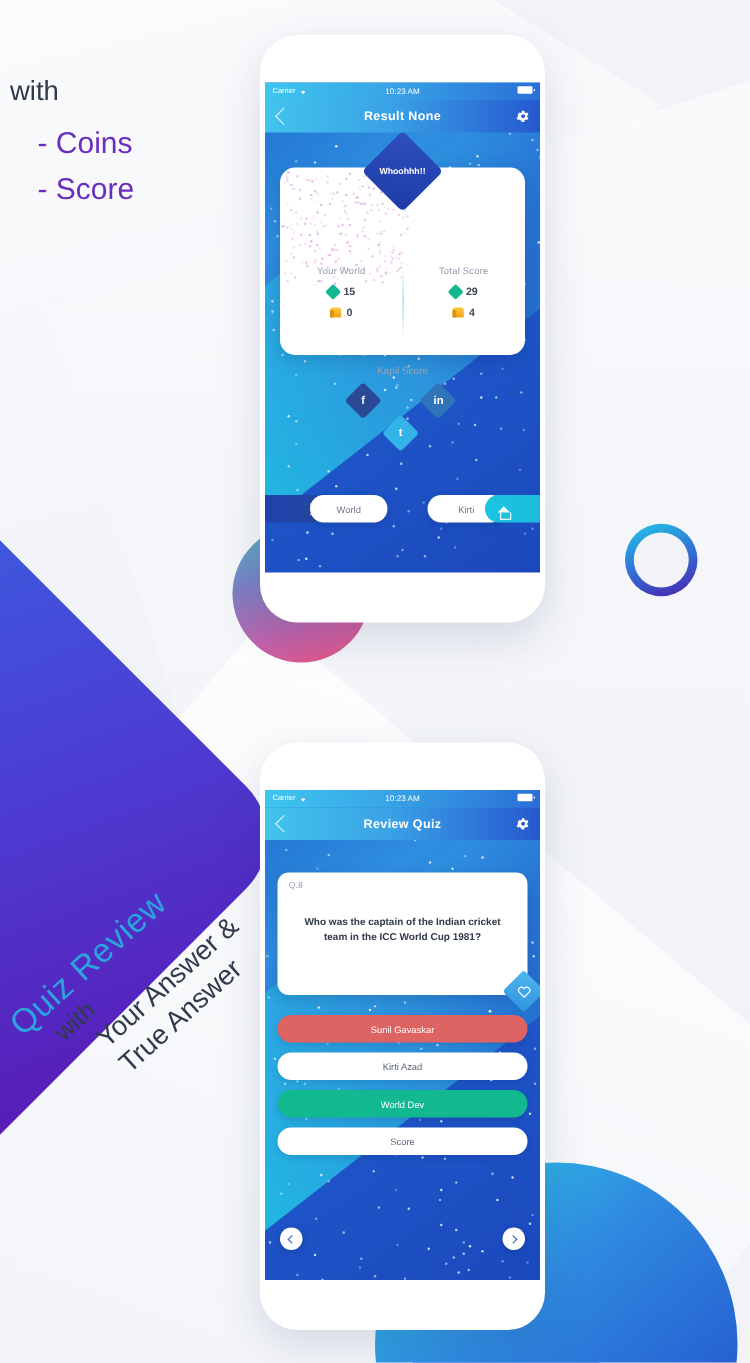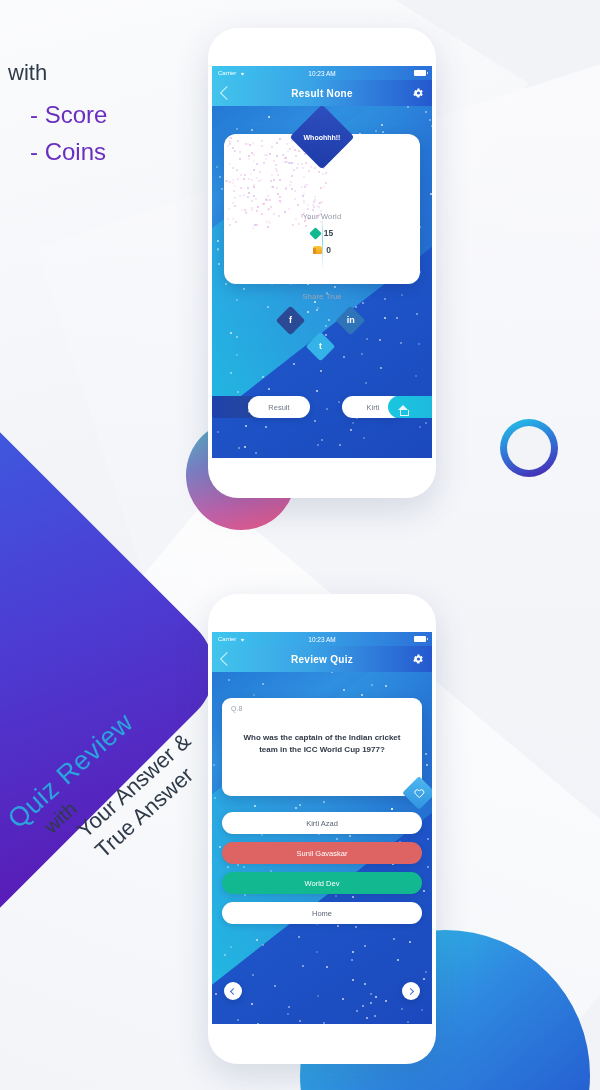--- a/index.html
+++ b/index.html
@@ -535,22 +535,22 @@
   <div class="purple-diamond"></div>
   <div class="circle-pink"></div>
   <div class="ring-gradient"></div>
   <div class="circle-violet-small"></div>
   <div class="circle-blue-big"></div>
 </div>
 
 <div class="annot-top">
   <div class="annot-with">with</div>
   <div class="annot-bullets">
+    <div class="annot-bullet">- Coins</div>
     <div class="annot-bullet">- Score</div>
-    <div class="annot-bullet">- Coins</div>
   </div>
 </div>
 
 <div class="annot-bottom">
   <div class="annot-b-title">Quiz Review</div>
   <div class="annot-b-with">with</div>
   <div class="annot-b-line">Your Answer &amp;</div>
   <div class="annot-b-line">True Answer</div>
 </div>
 
@@ -966,46 +966,57 @@
             <div class="score-row">
               <span class="gem"></span>
               <span>15</span>
             </div>
             <div class="score-row">
               <span class="coin"></span>
               <span>0</span>
             </div>
           </div>
 
+          <div class="score-col">
+            <div class="score-label">Total Score</div>
+            <div class="score-row">
+              <span class="gem"></span>
+              <span>29</span>
+            </div>
+            <div class="score-row">
+              <span class="coin"></span>
+              <span>4</span>
+            </div>
+          </div>
         </div>
       </div>
 
       <div class="badge-diamond">
         <span class="badge-text">Whoohhh!!</span>
       </div>
 
-      <div class="share-label">Share True</div>
+      <div class="share-label">Kapil Score</div>
 
       <div class="socials">
         <div class="soc soc-fb">
           <span>f</span>
         </div>
         <div class="soc soc-li">
           <span>in</span>
         </div>
         <div class="soc soc-tw">
           <span>t</span>
         </div>
       </div>
 
       <div class="action-bar">
         <div class="act-left-cap">
           <span class="chev-right"></span>
         </div>
-        <div class="act-pill pill-review">Result</div>
+        <div class="act-pill pill-review">World</div>
         <div class="act-pill pill-home">Kirti</div>
         <div class="act-right-cap">
           <span class="home-glyph"></span>
         </div>
       </div>
 
     </div>
   </div>
 </div>
 
@@ -1184,35 +1195,35 @@
         <svg width="12" height="12" viewBox="0 0 24 24">
           <path fill="#fff" d="M19.4 13a7.8 7.8 0 0 0 0-2l2.1-1.6-2-3.5-2.5 1a7.6 7.6 0 0 0-1.7-1L15 3h-4l-.3 2.9c-.6.2-1.2.6-1.7 1l-2.5-1-2 3.5L4.6 11a7.8 7.8 0 0 0 0 2l-2.1 1.6 2 3.5 2.5-1c.5.4 1.1.8 1.7 1L11 21h4l.3-2.9c.6-.2 1.2-.6 1.7-1l2.5 1 2-3.5zM13 15.2A3.2 3.2 0 1 1 16.2 12 3.2 3.2 0 0 1 13 15.2z"></path>
         </svg>
       </div>
     </div>
 
     <div class="screen-body">
 
       <div class="q-card">
         <div class="q-number">Q.8</div>
-        <div class="q-text">Who was the captain of the Indian cricket team in the ICC World Cup 1977?</div>
+        <div class="q-text">Who was the captain of the Indian cricket team in the ICC World Cup 1981?</div>
         <div class="fav-diamond">
           <span class="fav-heart">
             <svg width="11" height="10" viewBox="0 0 24 22">
               <path d="M12 20.5 3.6 12.2a5.3 5.3 0 0 1 7.5-7.5l.9.9.9-.9a5.3 5.3 0 0 1 7.5 7.5z" fill="none" stroke="#fff" stroke-width="2.2"></path>
             </svg>
           </span>
         </div>
       </div>
 
       <div class="options">
+        <div class="opt opt-wrong">Sunil Gavaskar</div>
         <div class="opt opt-plain">Kirti Azad</div>
-        <div class="opt opt-wrong">Sunil Gavaskar</div>
         <div class="opt opt-correct">World Dev</div>
-        <div class="opt opt-plain">Home</div>
+        <div class="opt opt-plain">Score</div>
       </div>
 
       <div class="q-nav">
         <div class="q-nav-btn q-nav-prev">
           <span class="qn-chev left"></span>
         </div>
         <div class="q-nav-btn q-nav-next">
           <span class="qn-chev right"></span>
         </div>
       </div>

